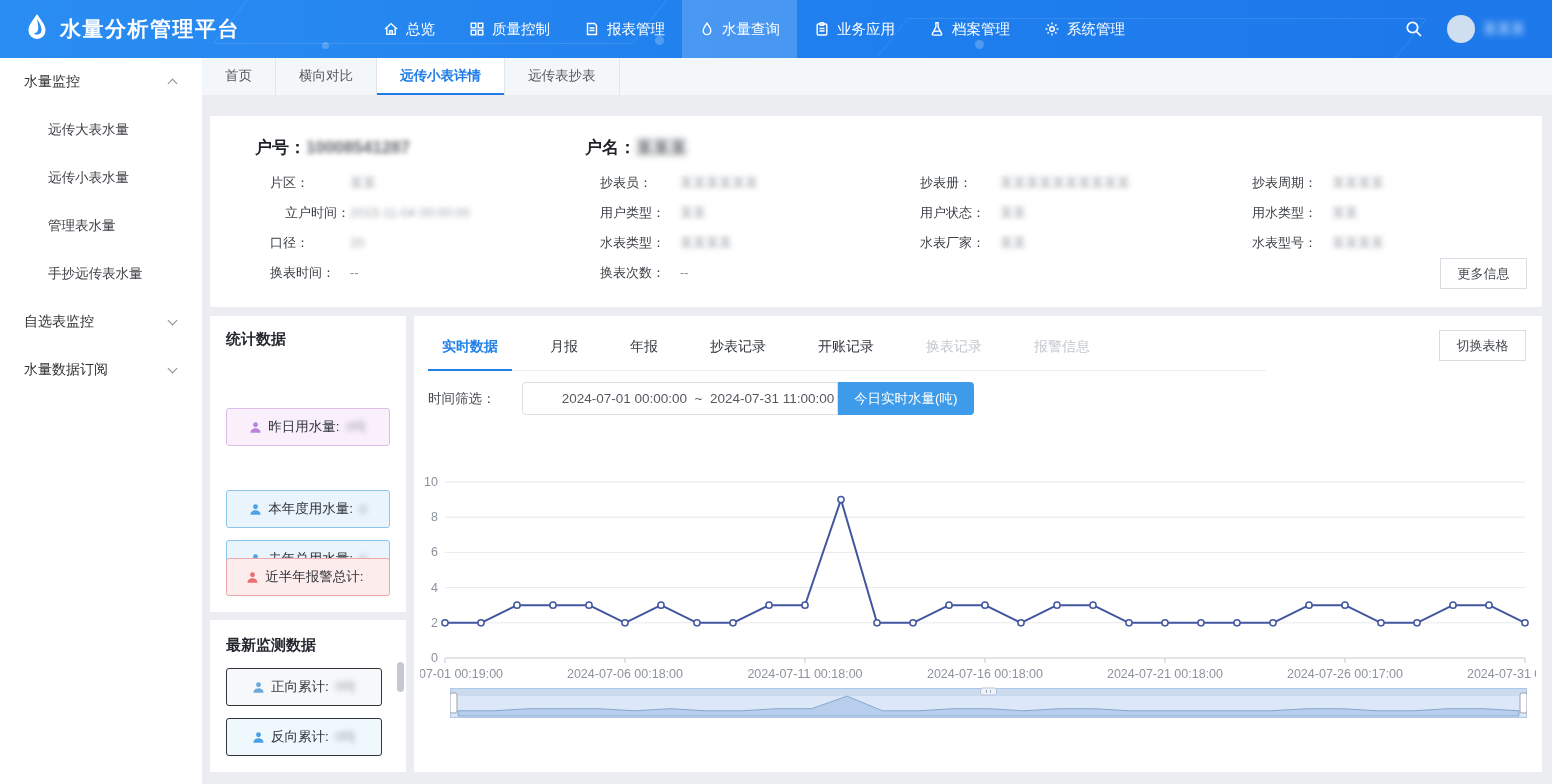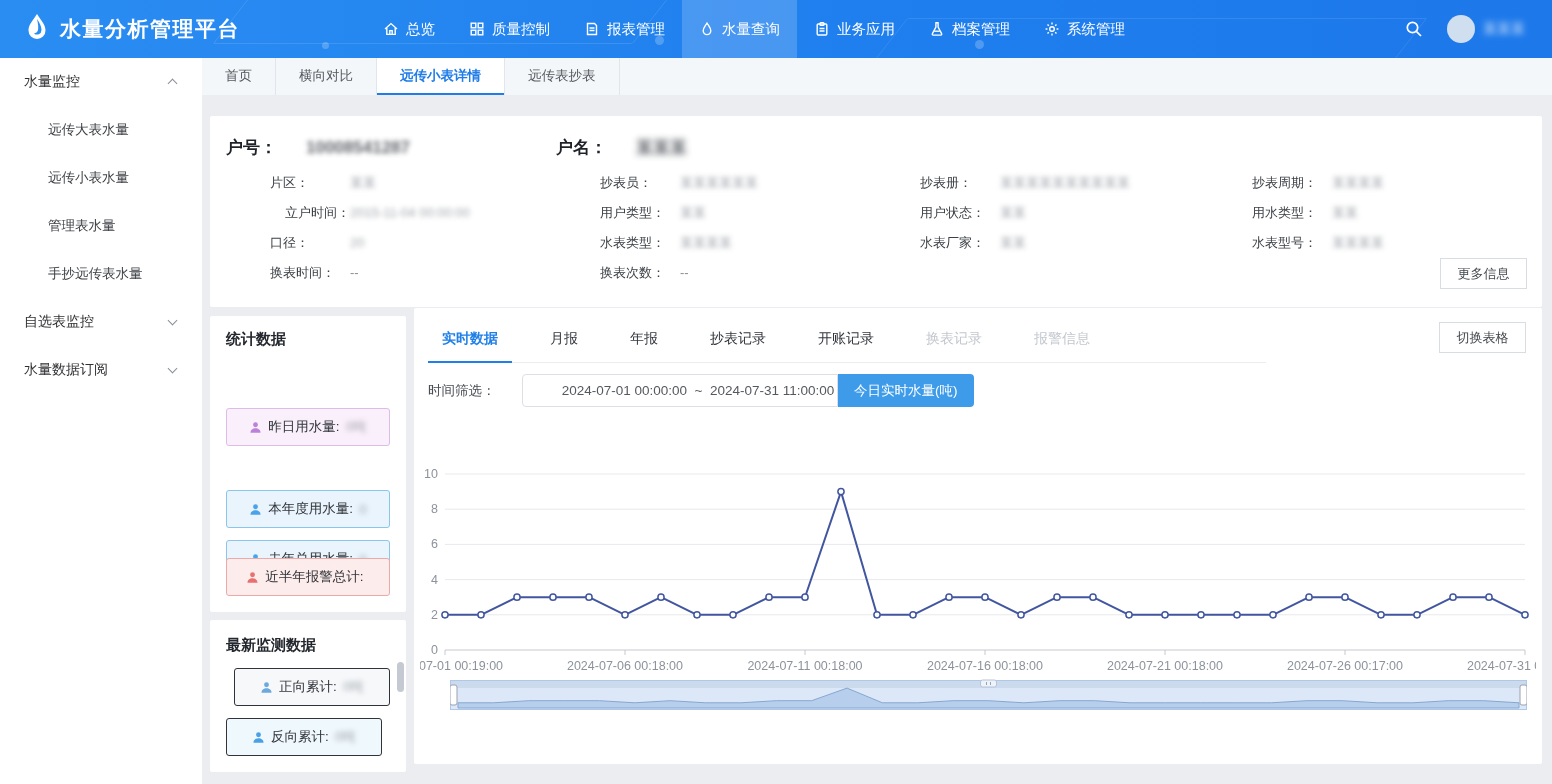--- a/index.html
+++ b/index.html
@@ -44,52 +44,52 @@
   .page-tabs { position:absolute; left:202px; top:58px; width:1350px; height:37px; background:#f4f7fa; display:flex; }
   .ptab { line-height:36px; padding:0 23px; font-size:13.5px; color:#515archive;} 
   .ptab { color:#55595e; border-right:1px solid #e2e6ec; cursor:pointer; white-space:nowrap; }
   .ptab.active { background:#fff; color:#1f7ce8; font-weight:bold; box-shadow:inset 0 -2px 0 #1f7ce8; }
 
   .card { position:absolute; background:#fff; border-radius:2px; }
 
   
   .info-card { left:210px; top:116px; width:1332px; height:191px; }
   .iprimary { position:absolute; font-size:17px; font-weight:bold; color:#1f2329; white-space:nowrap; }
-  .iprimary .flab-lg { display:inline-block; min-width:80px; }
+  .iprimary .flab-lg { display:inline-block; min-width:80px;text-align:right; }
   .iprimary .pval { color:#3a3f46; }
   .ifield { position:absolute; font-size:13px; color:#3c4045; white-space:nowrap;margin-left:44px; }
   .flab { display:inline-block; min-width:80px; }
   .fval { color:#8a8f96; }
   .btn { display:inline-flex; align-items:center; justify-content:center; background:#fff; border:1px solid #d8dce3; border-radius:0; color:#44484e; font-size:13px; cursor:pointer; }
   .more-btn { position:absolute; left:1230px; top:142px; width:87px; height:31px; }
 
   
   .stats-card { left:210px; top:316px; width:196px; height:296px; }
   .panel-title { position:absolute; left:16px; font-size:15px; font-weight:bold; color:#24282e; }
   .stat-box { position:absolute; left:16px; width:164px; height:38px; border-radius:3px; border:1px solid; display:flex; align-items:center; justify-content:center; gap:6px; font-size:13.5px; color:#303339; white-space:nowrap; }
   .stat-box svg { flex:none; }
   .sval { color:#8d9197; }
   .c-purple { background:#faf0fc; border-color:#ddbce9; }
   .c-purple svg { fill:#bc82d8; }
   .c-blue { background:#e9f4fc; border-color:#8cc5ec;margin-top:32px; }
   .c-blue svg { fill:#4aa2e8; }
   .c-red { background:#fdecec; border-color:#eda9a9; }
   .c-red svg { fill:#e87070; }
-  .c-grey { background:#f6f8fa; border-color:#d9dee6;margin-left:8px; }
+  .c-grey { background:#f6f8fa; border-color:#d9dee6; }
   .c-grey svg { fill:#6da9dd; }
   .c-lblue { background:#eff8fd; border-color:#74bce6; }
   .c-lblue svg { fill:#49a0e4; }
 
   
   .latest-card { left:210px; top:620px; width:196px; height:152px; overflow:hidden; }
   .latest-box { position:absolute; left:16px; width:156px; height:38px; border-radius:3px; border:1px solid; display:flex; align-items:center; justify-content:center; gap:6px; font-size:13.5px; color:#303339; white-space:nowrap; }
   .vscroll { position:absolute; right:2px; top:42px; width:7px; height:30px; border-radius:4px; background:#c5cad2; }
 
   
-  .detail-card { left:414px; top:308px; width:1128px; height:456px; }
+  .detail-card { left:414px; top:316px; width:1128px; height:456px; }
   .dtabs { position:absolute; left:14px; top:16px; width:838px; height:39px; display:flex; border-bottom:1px solid #e9ecf1; }
   .dtab { padding:6px 14px 14px; margin-right:24px; font-size:14px; color:#33373d; cursor:pointer; white-space:nowrap; }
   .dtab.active { color:#2080e8; font-weight:bold; border-bottom:2px solid #2080e8; margin-bottom:-1px; }
   .dtab.disabled { color:#c3c7ce; cursor:default; }
   .switch-btn { position:absolute; right:16px; top:14px; width:87px; height:31px; }
   .time-row { position:absolute; left:6px; top:66px; height:33px; display:flex; align-items:center; }
   .time-label { font-size:13.5px; color:#4a4e54; width:102px; padding-left:8px; }
   .time-input { width:316px; height:33px; border:1px solid #dcdfe6; border-radius:4px 0 0 4px; font-size:13.5px; color:#55595f; text-align:center; outline:none; background:#fff; font-family:inherit;padding-left:36px; }
   .today-btn { height:33px; padding:0 16px; background:#3d9be9; color:#fff; font-size:13.5px; border:none; border-radius:0 4px 4px 0; cursor:pointer; white-space:nowrap; font-family:inherit; }
   .chart-wrap { position:absolute; left:6px; top:140px; width:1116px; height:230px; }

